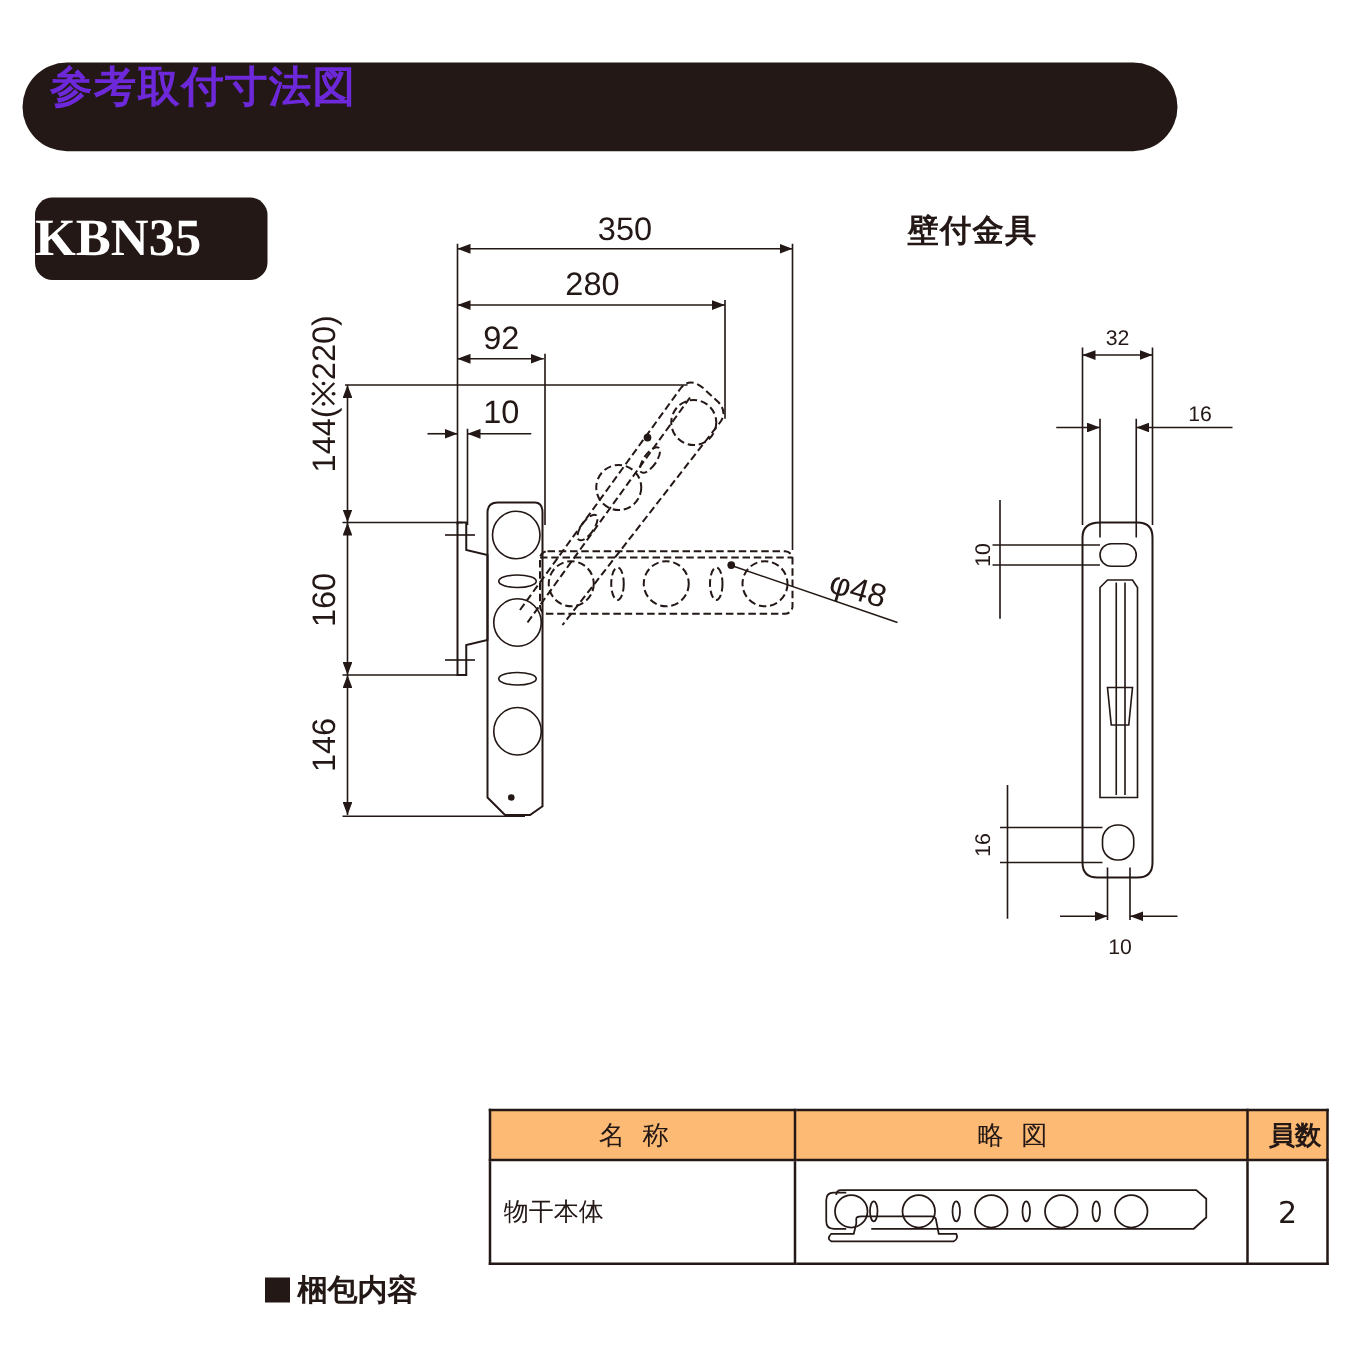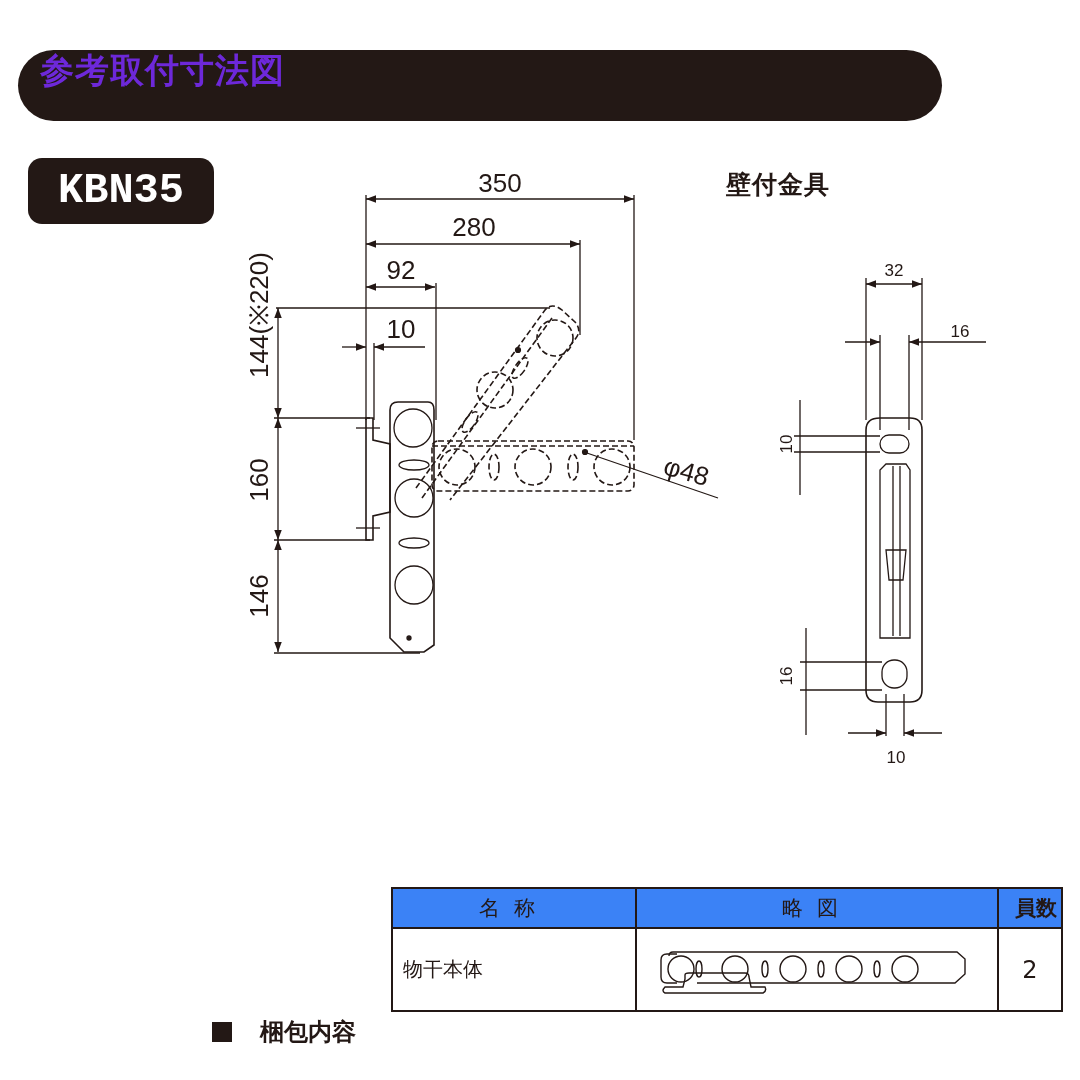--- a/index.html
+++ b/index.html
@@ -1,28 +1,28 @@
 <!DOCTYPE html>
 <html><head>
 <meta charset="utf-8">
 <style>
   html,body{margin:0;padding:0;background:#ffffff;}
   body{width:1080px;height:1080px;position:relative;overflow:hidden;font-family:"DejaVu Sans","Liberation Sans",sans-serif;color:#231815;}
   .header-bar{position:absolute;left:18px;top:50px;width:924px;height:71px;background:#231815;border-radius:36px 36px 36px 36px / 36px 36px 36px 36px;}
   .header-title{position:absolute;left:40px;top:48px;font-size:34px;font-weight:bold;color:#6d28d9;letter-spacing:1px;line-height:44px;}
   .model-badge{position:absolute;left:28px;top:158px;width:186px;height:66px;background:#231815;border-radius:14px;}
-  .model-text{position:absolute;left:28px;top:158px;width:186px;height:66px;color:#fff;font-size:42px;font-weight:bold;text-align:center;line-height:66px;font-family:Liberation Mono, monospace;}
+  .model-text{position:absolute;left:28px;top:158px;width:186px;height:66px;color:#fff;font-size:42px;font-weight:bold;line-height:66px;font-family:Liberation Serif, serif;}
   .bracket-title{position:absolute;left:726px;top:168px;font-size:25px;font-weight:bold;letter-spacing:1px;}
   svg{position:absolute;left:0;top:0;}
   .dim{font-family:"Liberation Sans",sans-serif;fill:#231815;}
-  .pack-label{position:absolute;left:212px;top:1016px;font-size:24px;font-weight:bold;display:flex;align-items:center;gap:28px;}
+  .pack-label{position:absolute;left:212px;top:1016px;font-size:24px;font-weight:bold;display:flex;align-items:center;gap:6px;}
   .pack-square{display:inline-block;width:20px;height:20px;background:#231815;}
   table.contents{position:absolute;left:391px;top:887px;border-collapse:collapse;}
   table.contents td, table.contents th{border:2px solid #231815;padding:0;}
-  table.contents th{background:#3b82f6;height:38px;font-size:21px;font-weight:normal;letter-spacing:14px;}
+  table.contents th{background:#fdba74;height:38px;font-size:21px;font-weight:normal;letter-spacing:14px;}
   table.contents th.qty{letter-spacing:0;font-weight:bold;padding-left:12px;}
   .c-name{width:232px;font-size:20px;padding-left:10px !important;text-align:left;}
   .c-fig{width:360px;position:relative;}
   .c-qty{width:62px;text-align:center;font-size:24px;}
   .row1{height:83px;}
   .row2{height:43px;}
 </style>
 </head>
 <body>
 

